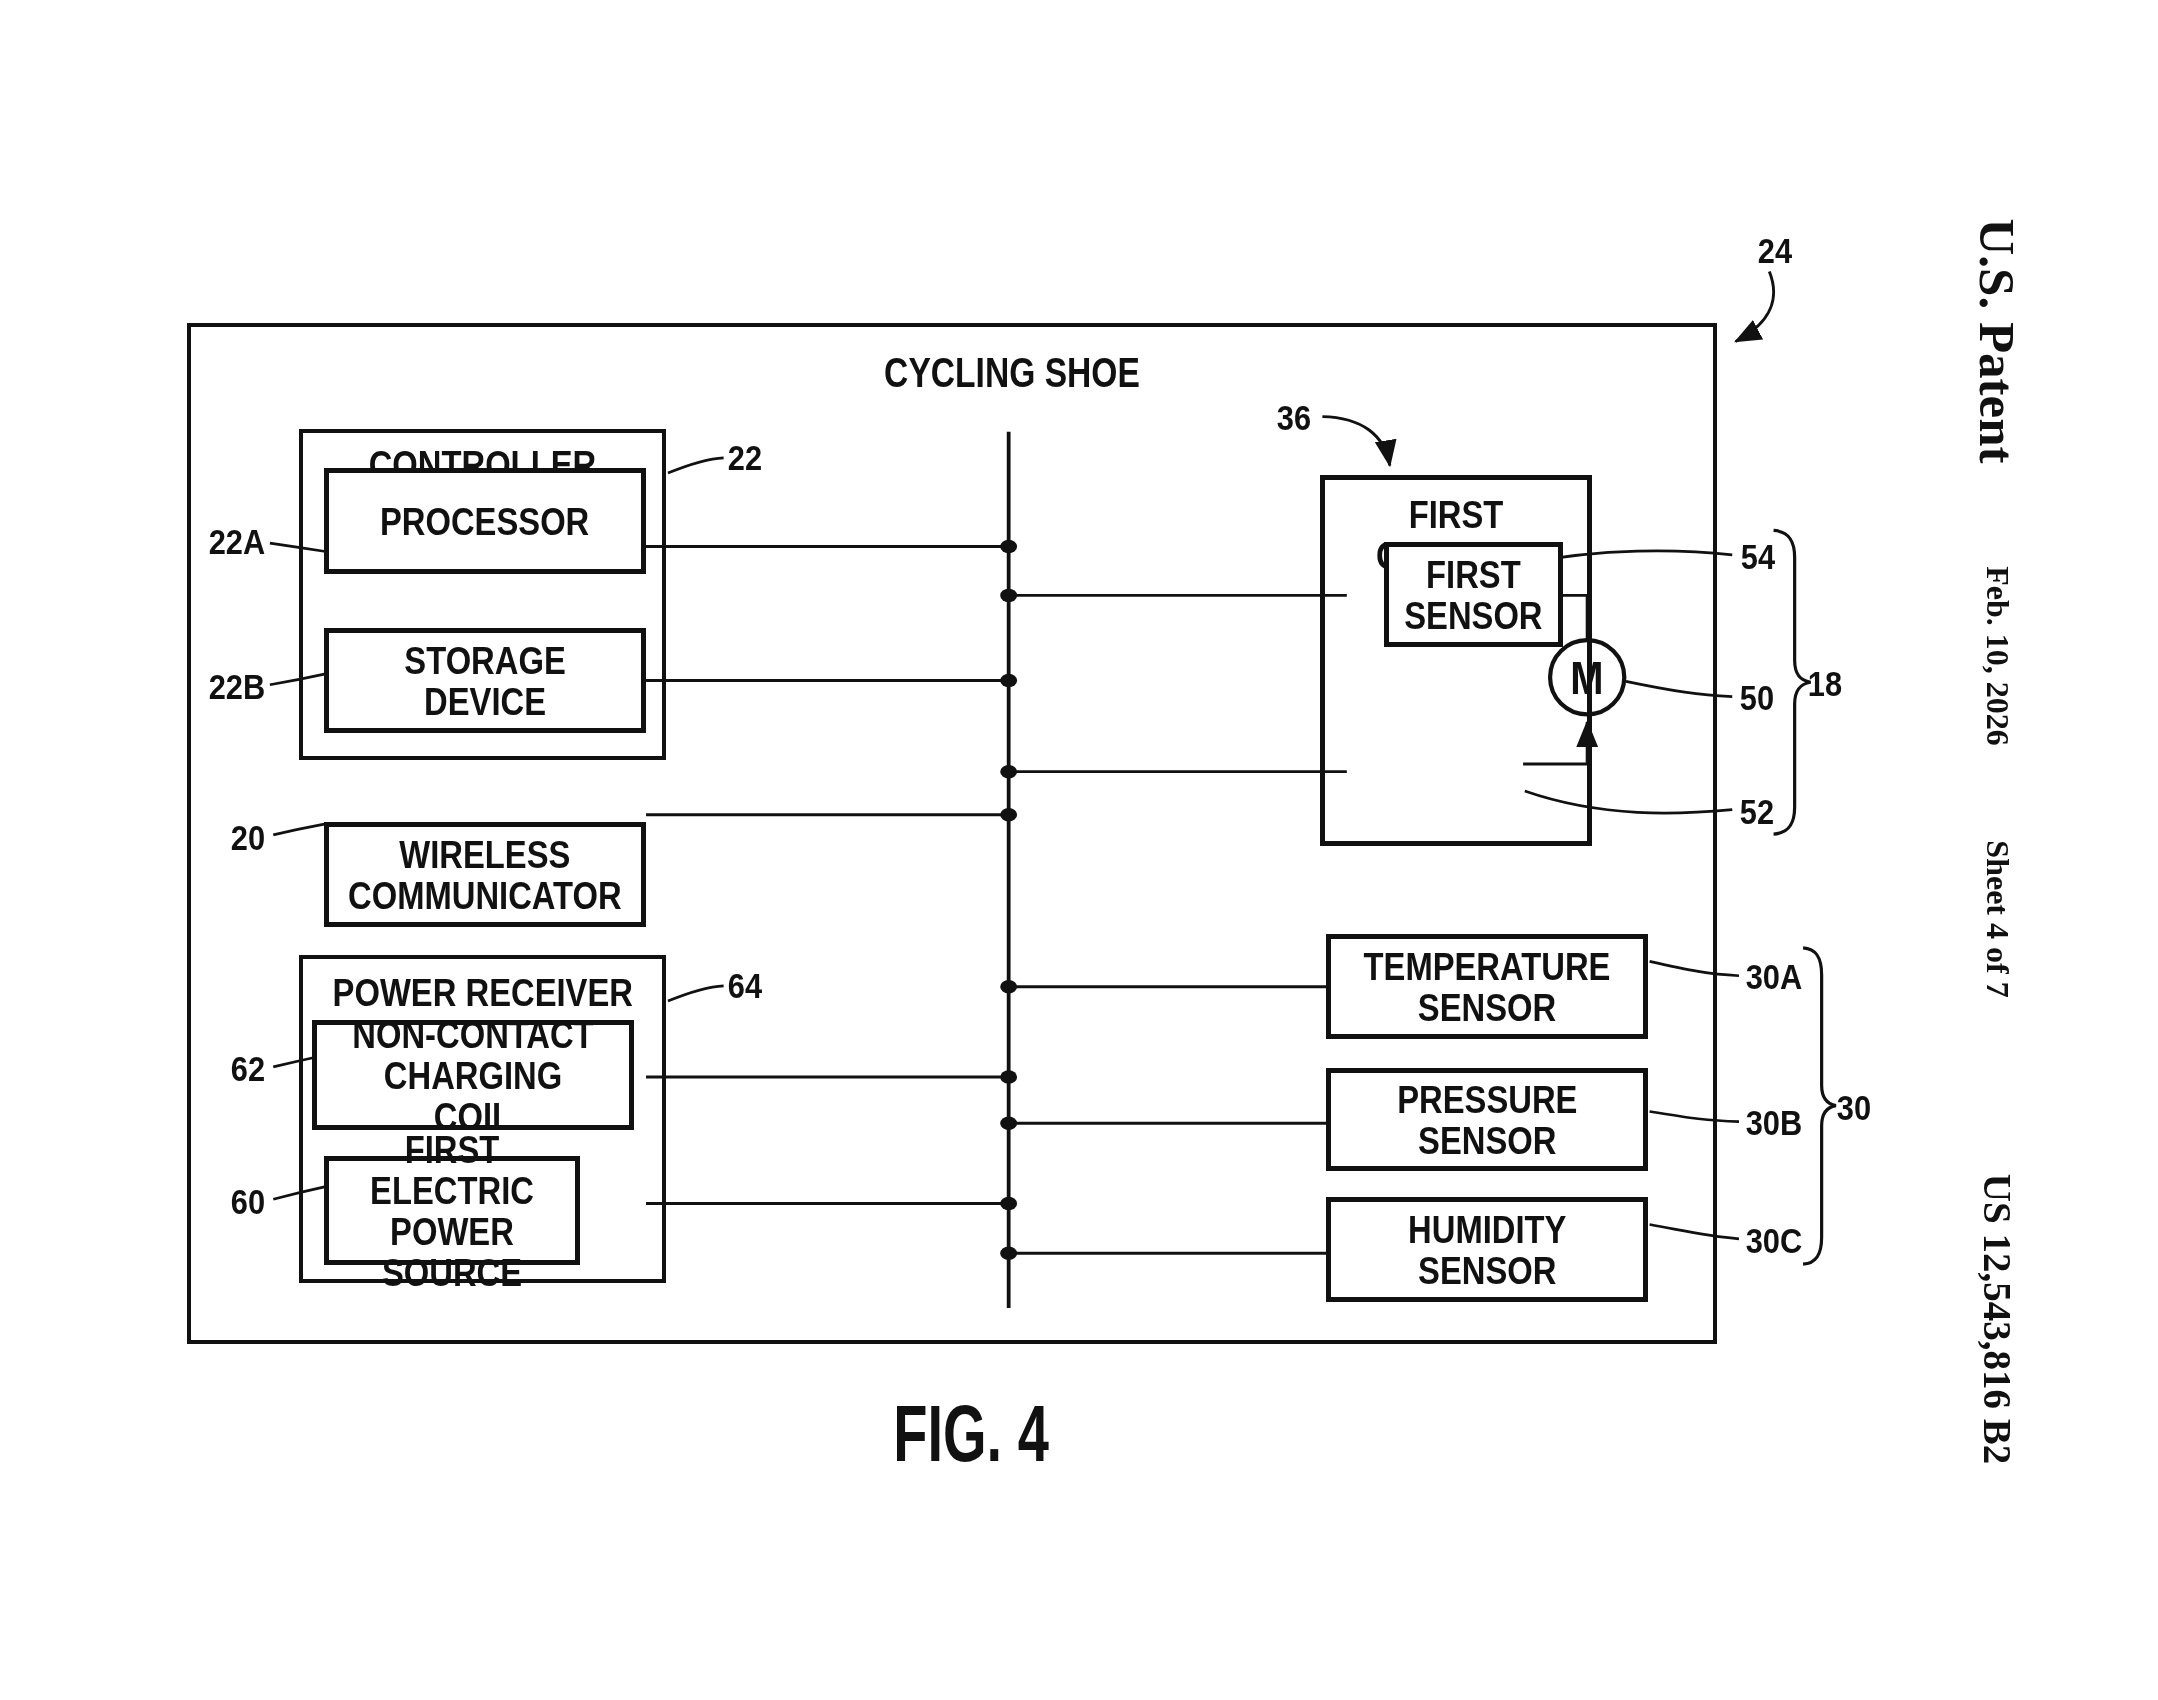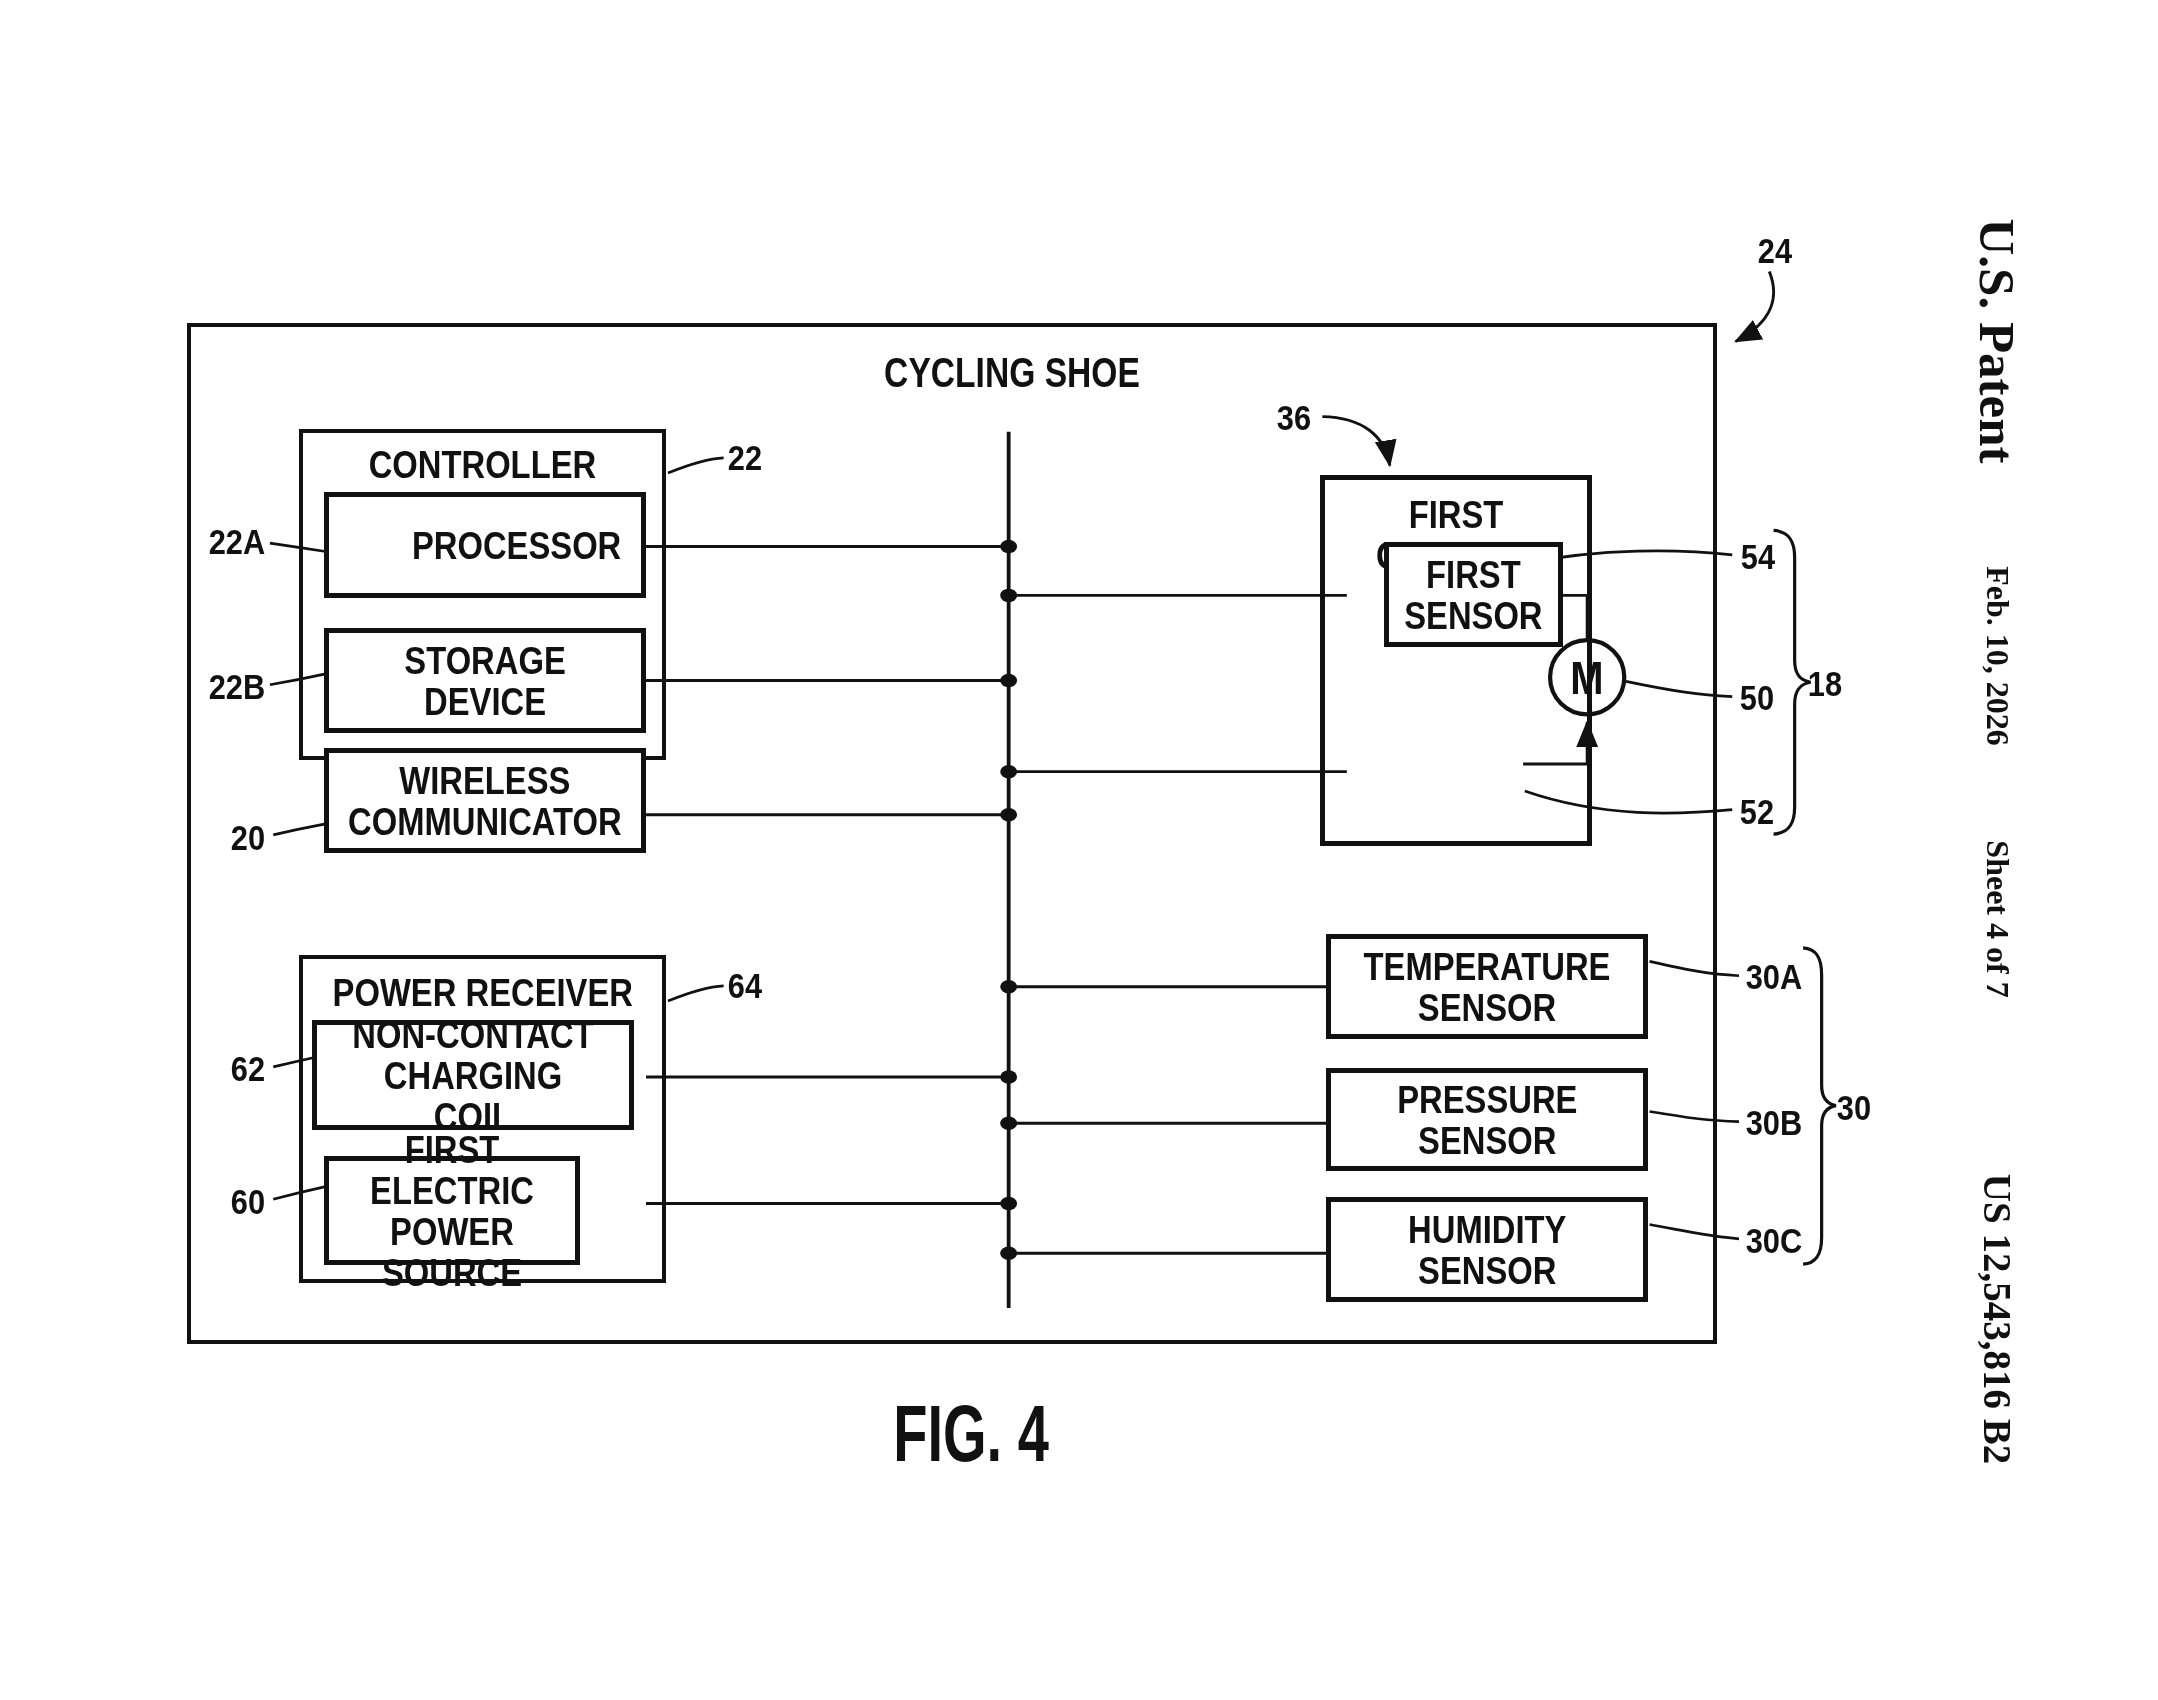--- a/index.html
+++ b/index.html
@@ -112,29 +112,29 @@
   </svg>
 
   <div class="box" style="left:187px;top:323px;width:1530px;height:1021px;"></div>
   <div class="diagram-title" style="left:1012px;top:373px;">CYCLING SHOE</div>
 
   <div class="box" style="left:299px;top:429px;width:367px;height:331px;">
     <div class="group-title" style="top:11px;">
       <span class="box-label" style="display:inline-block;">CONTROLLER</span>
     </div>
   </div>
-  <div class="box filled thick" style="left:324px;top:492px;width:322px;height:106px;justify-content:flex-end;">
+  <div class="box filled thick" style="left:324px;top:468px;width:322px;height:106px;">
     <span class="box-label">PROCESSOR</span>
   </div>
   <div class="box filled thick" style="left:324px;top:628px;width:322px;height:105px;">
     <span class="box-label">STORAGE
 DEVICE</span>
   </div>
 
-  <div class="box filled thick" style="left:324px;top:748px;width:322px;height:105px;">
+  <div class="box filled thick" style="left:324px;top:822px;width:322px;height:105px;">
     <span class="box-label">WIRELESS
 COMMUNICATOR</span>
   </div>
 
   <div class="box" style="left:299px;top:955px;width:367px;height:328px;">
     <div class="group-title" style="top:12.6px;">
       <span class="box-label" style="display:inline-block;">POWER RECEIVER</span>
     </div>
   </div>
   <div class="box filled thick" style="left:312px;top:1020px;width:322px;height:110px;">

